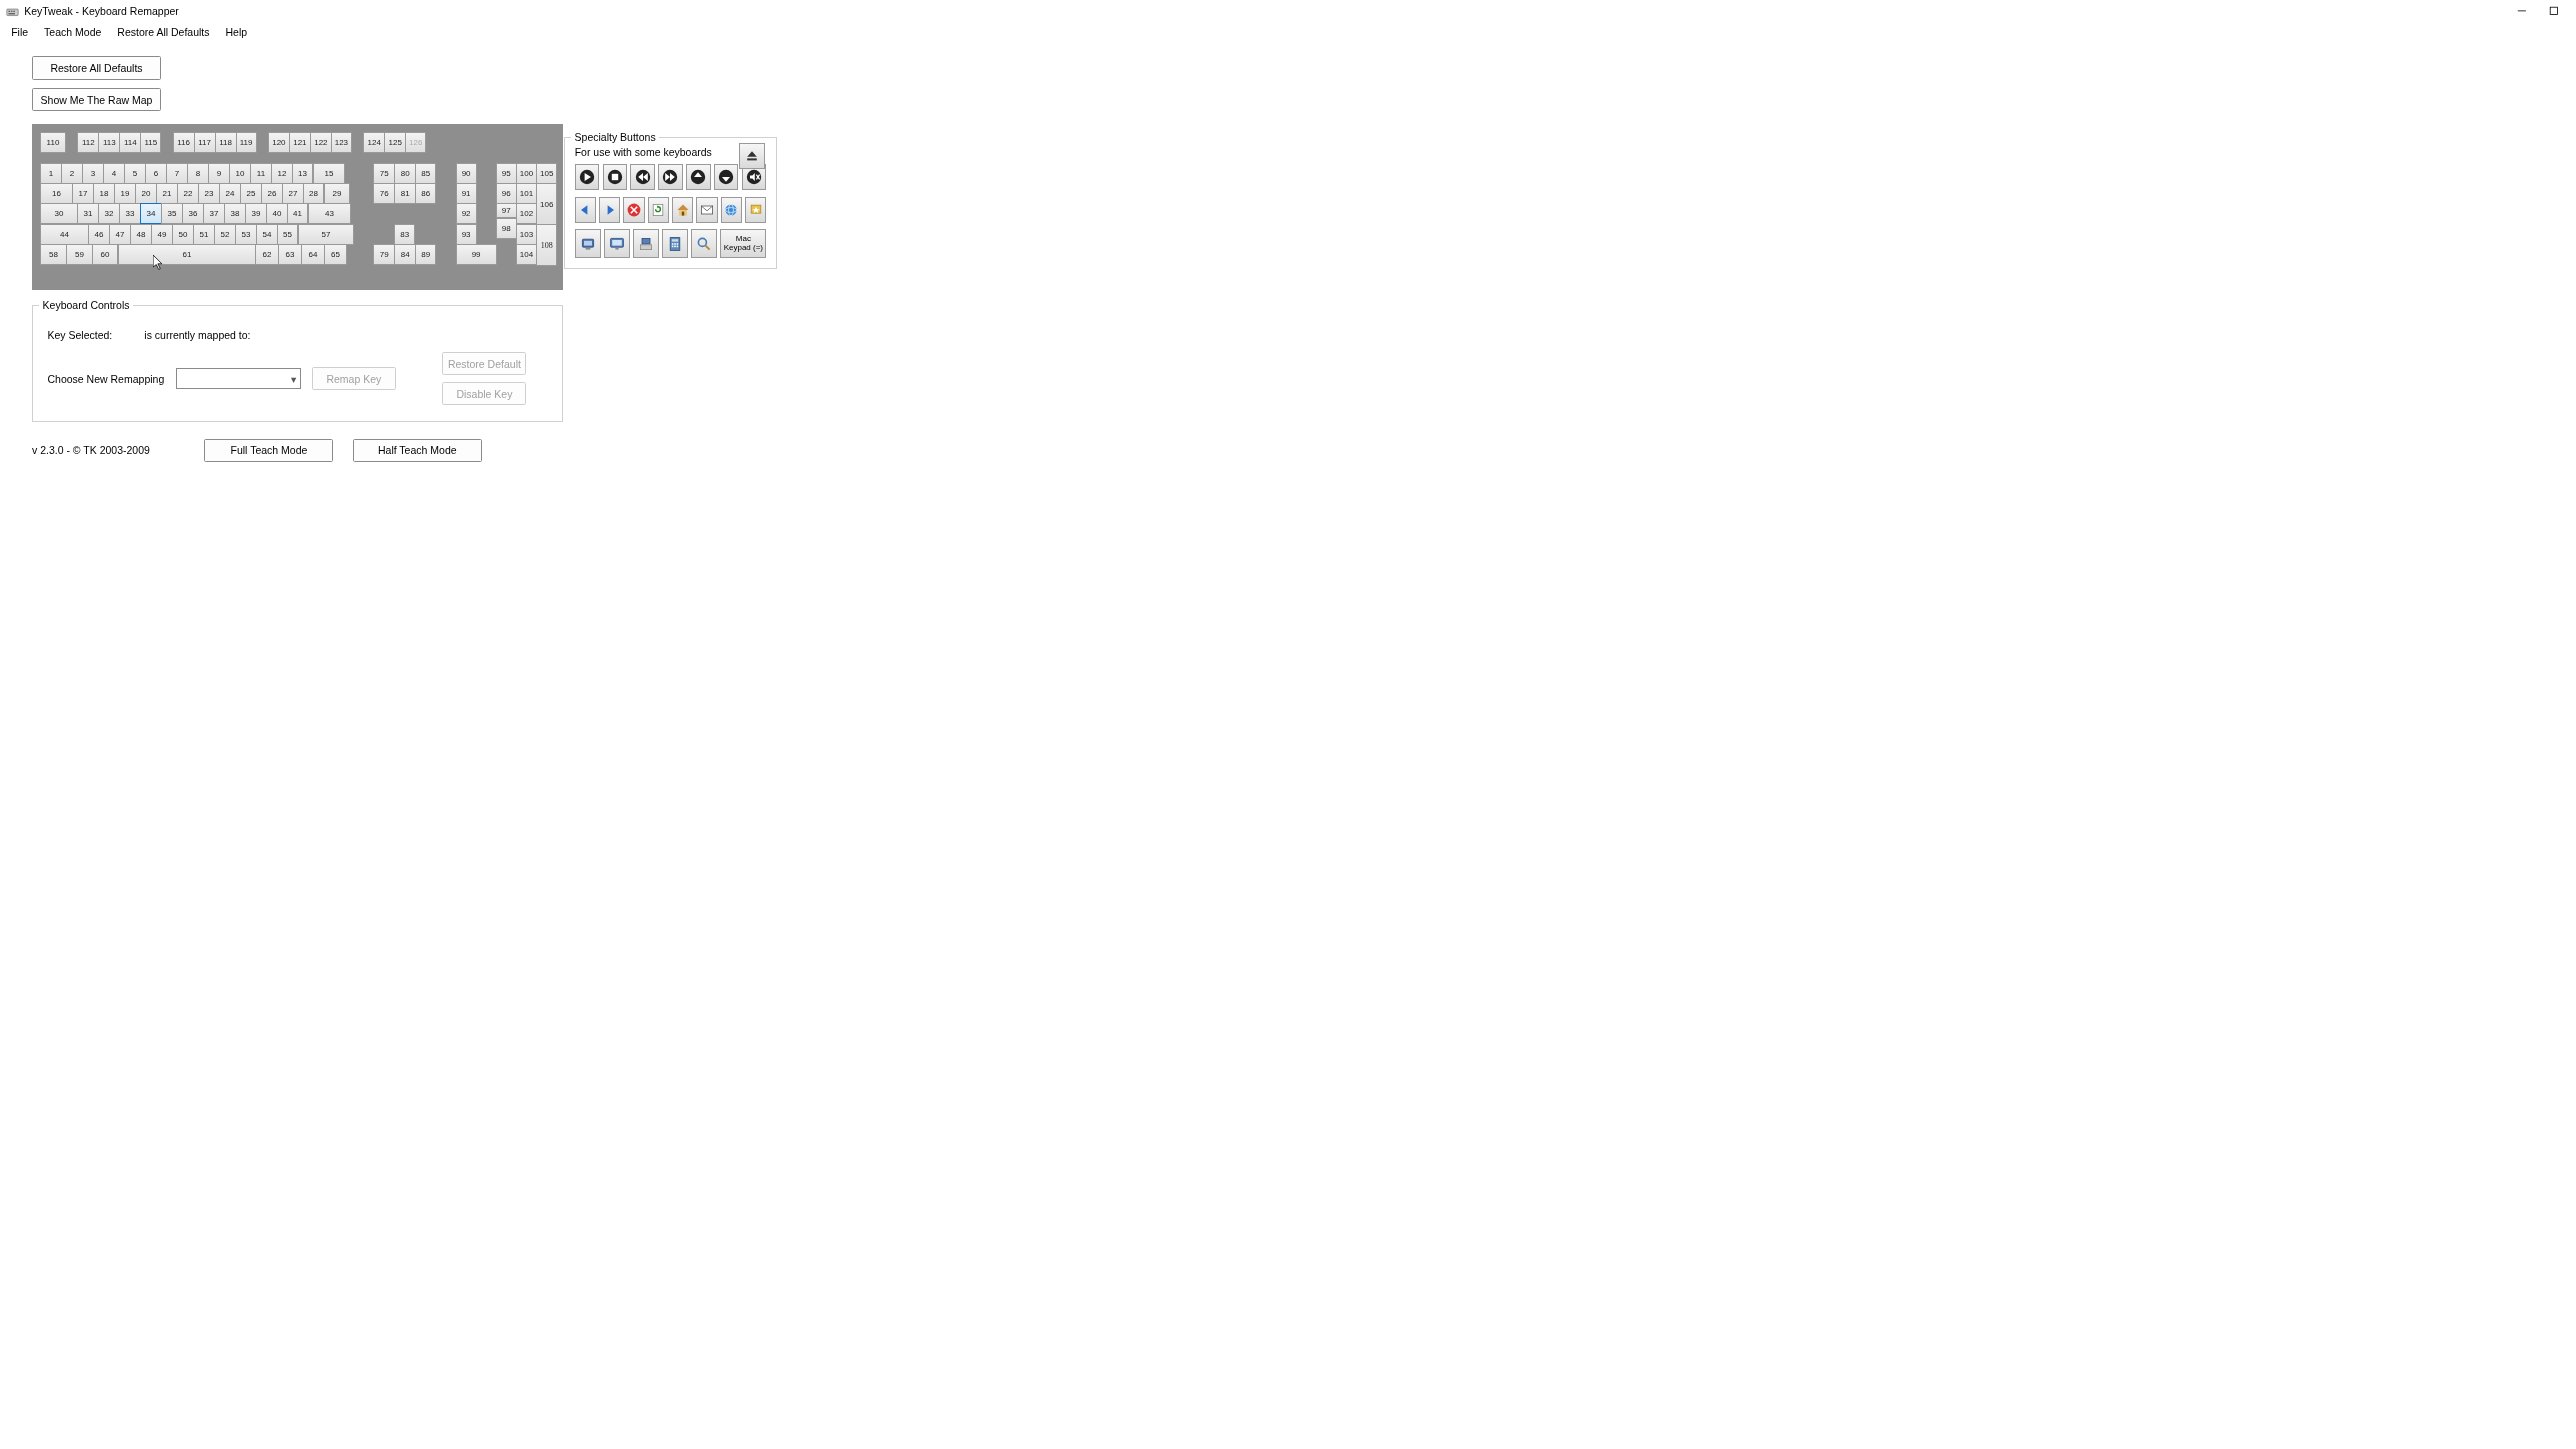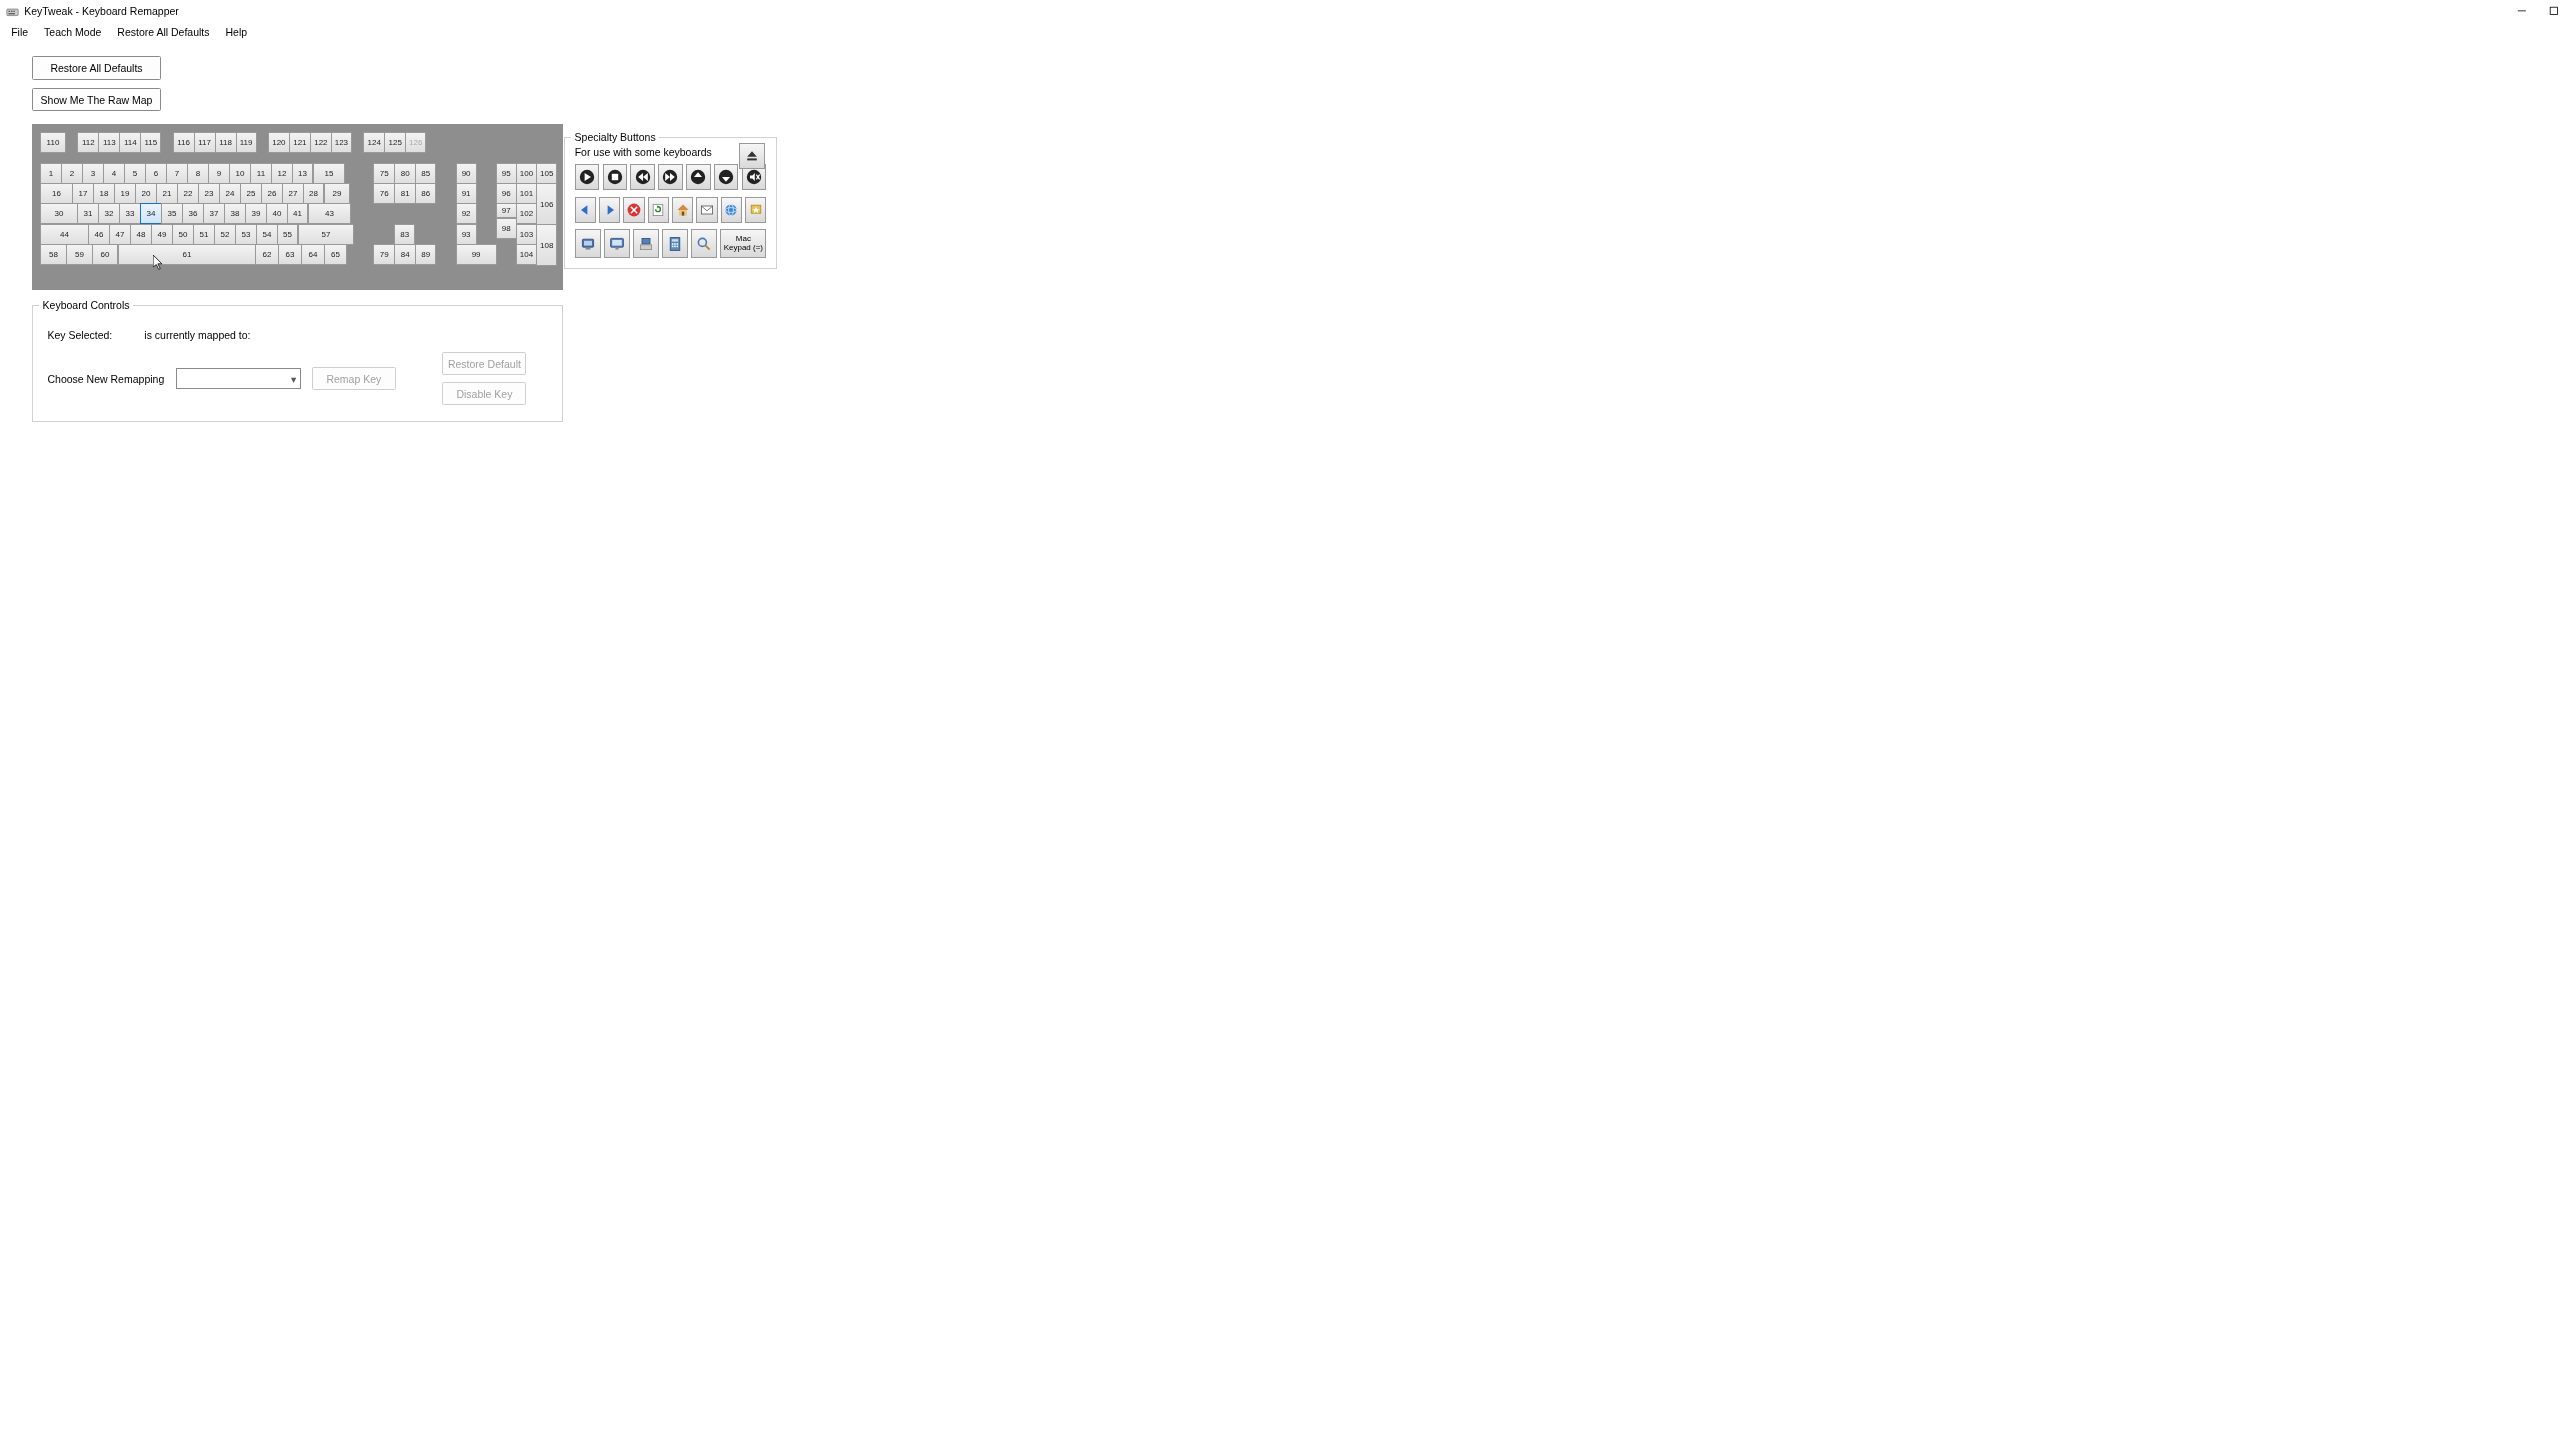--- a/index.html
+++ b/index.html
@@ -289,21 +289,21 @@
         <div class="numcol" id="ncol3" style="margin-left:-0.8px">
             <span class="key" style="width: 21px; height: 21px;">100</span>
             <span class="key" style="width: 21px; height: 21px; margin-top: -0.8px;">101</span>
             <span class="key" style="width: 21px; height: 21px; margin-top: -0.8px;">102</span>
             <span class="key" style="width: 21px; height: 21px; margin-top: -0.8px;">103</span>
             <span class="key" style="width: 21px; height: 21px; margin-top: -0.8px;">104</span>
           </div>
         <div class="numcol" id="ncol4" style="margin-left:-0.8px">
             <span class="key" style="width: 21px; height: 21px;">105</span>
             <span class="key" style="width: 21px; height: 42px; margin-top: -0.8px;">106</span>
-            <span class="key" style="width: 21px; height: 42px; margin-top: -0.8px;">108</span>
+            <span class="key" style="width: 21px; height: 42px; margin-top: -0.8px; font-family: Liberation Serif, serif;">108</span>
           </div>
       </div>
     </div>
   </div>
 
   <div class="kcbox">
     <span class="legend">Keyboard Controls</span>
     <div class="kc-row1">
       <span>Key Selected:</span>
       <span>is currently mapped to:</span>
@@ -315,20 +315,26 @@
         </span>
       <span class="winbutton btn-remap disabled">Remap Key</span>
       <span class="grow"></span>
       <div style="display:flex;flex-direction:column;gap:6.4px">
         <span class="winbutton btn-rdefault disabled">Restore Default</span>
         <span class="winbutton btn-disable disabled">Disable Key</span>
       </div>
     </div>
   </div>
 
+  <div class="bottomrow">
+    <span class="version">v 2.3.0 - © TK 2003-2009</span>
+    <span style="width:16px"></span>
+    <span class="winbutton btn-teach">Full Teach Mode</span>
+    <span class="winbutton btn-teach">Half Teach Mode</span>
+  </div>
 
 </div>
 
 <div class="rightpanel">
   <div class="specbox">
     <span class="legend">Specialty Buttons</span>
     <div class="sub">For use with some keyboards</div>
     <span class="iconbtn eject-solo">
         <svg viewBox="0 0 20 20">
           <polygon points="10,4 16,11 4,11" fill="#333"></polygon>

